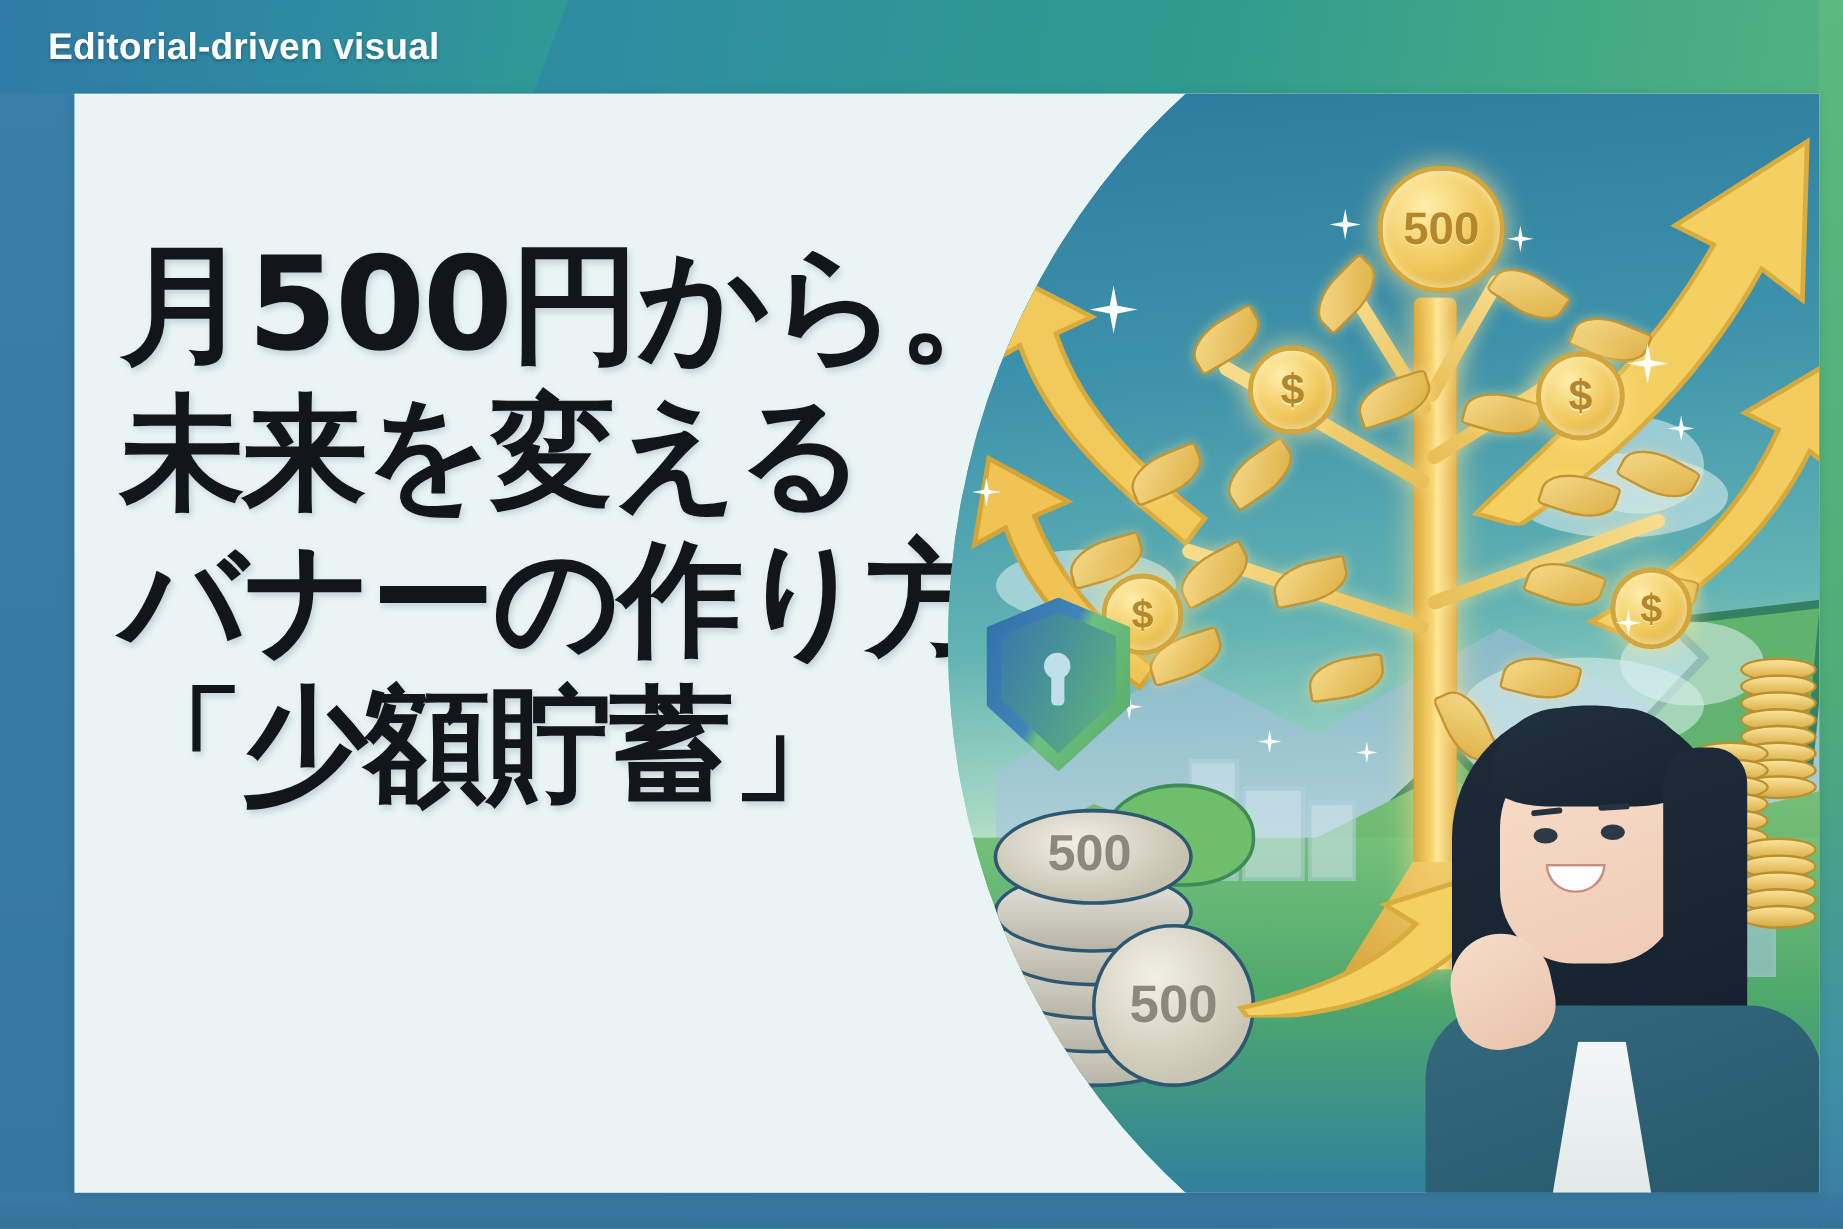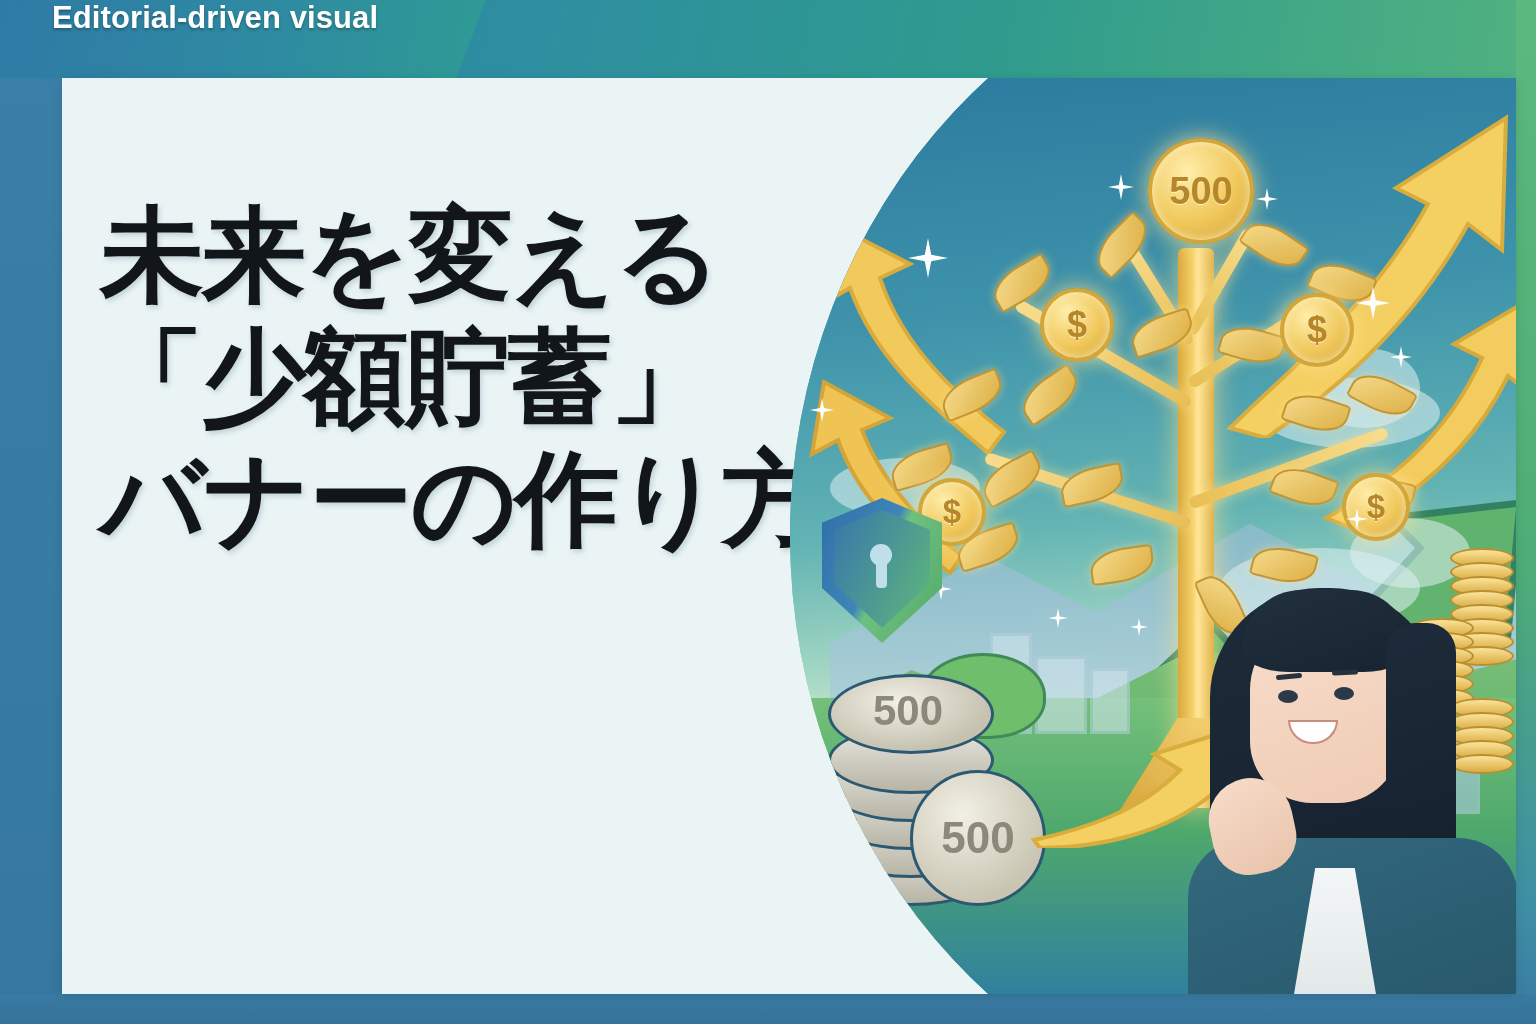--- a/index.html
+++ b/index.html
@@ -12,24 +12,24 @@
     position:relative;width:1536px;height:1024px;overflow:hidden;
     background:linear-gradient(100deg,#2f7ba6 0%,#2e8fa0 32%,#2f9b8e 58%,#46ab84 80%,#5cb97e 100%);
   }
   
   .edge-left{position:absolute;left:0;top:78px;width:62px;height:946px;background:linear-gradient(180deg,#3a7fa8,#3577a0);}
   .edge-bottom{position:absolute;left:0;bottom:0;width:1536px;height:30px;background:linear-gradient(180deg,#3a7ba3,#34729a);}
   .edge-right{position:absolute;right:0;top:0;width:20px;height:1024px;background:linear-gradient(180deg,#5cb97e,#4fae77 55%,#3f8fa5 88%,#3a7ba3 100%);}
 
   
   #header-tab{
-    position:absolute;left:16px;top:0;width:470px;height:78px;
+    position:absolute;left:4px;top:0;width:470px;height:78px;
     background:linear-gradient(100deg,#2f7ba6 0%,#2e8ba1 55%,#2f9b94 100%);
     clip-path:polygon(0 0,470px 0,440px 78px,0 78px);
-    display:flex;align-items:flex-start;
+    display:flex;align-items:center;
   }
   #header-label{
     margin-left:36px;color:#fff;font-size:31px;font-weight:bold;letter-spacing:.1px;
     text-shadow:0 2px 3px rgba(0,0,0,.28);white-space:nowrap;
   }
 
   
   #card{
     position:absolute;left:62px;top:78px;width:1454px;height:916px;
     background:#eaf4f5;overflow:hidden;
@@ -167,23 +167,24 @@
     <span id="header-label">Editorial-driven visual</span>
   </div>
 
   <div class="edge-left"></div>
   <div class="edge-right"></div>
   <div class="edge-bottom"></div>
 
   <div id="card">
 
     <div id="text-col">
+      <div class="title-line l1">月500円から。</div>
       <div class="title-line">未来を変える</div>
+      <div class="title-line">バナーの作り方</div>
       <div class="title-line">「少額貯蓄」</div>
-      <div class="title-line">バナーの作り方</div>
     </div>
 
     <div id="illus">
       <div class="sky"></div>
 
       <div class="cloud c1"></div>
       <div class="cloud c2"></div>
       <div class="cloud c3"></div>
 
       <div class="hill-far"></div>

